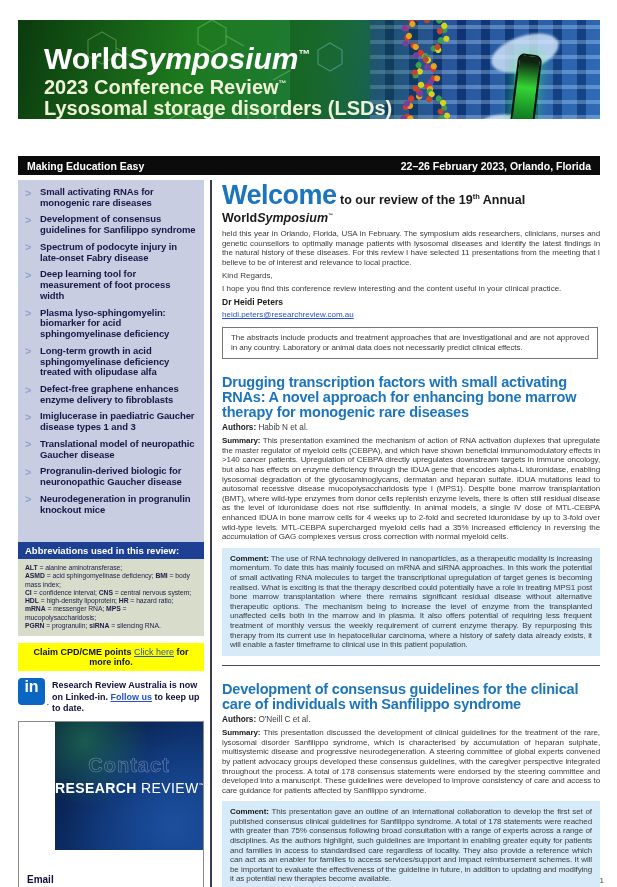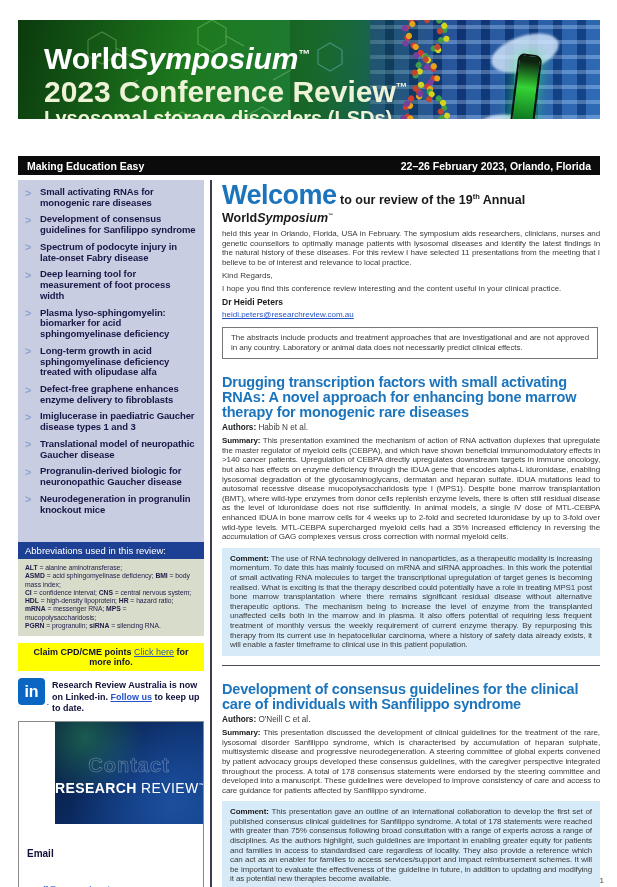--- a/index.html
+++ b/index.html
@@ -25,51 +25,51 @@
   .hdr-tube { position:absolute; right:62px; top:34px; width:24px; height:74px; transform:rotate(7deg);
     background:linear-gradient(180deg,#0d2410 8%, #35d435 45%, #0f7a22 90%); border:2px solid #0b150b;
     border-radius:7px; box-shadow:0 0 14px rgba(40,255,90,.55); }
   .hdr-glove1, .hdr-glove2 { position:absolute; background:rgba(215,232,252,.8); border-radius:50%; filter:blur(1px); }
   .hdr-glove1 { right:40px; top:16px; width:70px; height:34px; transform:rotate(-18deg); }
   .hdr-glove2 { right:44px; top:96px; width:78px; height:36px; transform:rotate(12deg); }
   .hdr-text { position:absolute; left:26px; top:24px; line-height:1.02; white-space:nowrap; }
   .t1 { font-size:30px; font-weight:bold; color:#ffffff; }
   .t1 .it { font-style:italic; }
   .tm { font-size:40%; vertical-align:super; font-weight:bold; }
-  .t2 { font-size:30px; font-weight:bold; color:#eef3d8; margin-top:2px; }
+  .t2 { font-size:20px; font-weight:bold; color:#eef3d8; margin-top:2px; }
   .t3 { font-size:20px; font-weight:bold; color:#eef3d8; margin-top:1px; }
   
   .tagline { position:absolute; left:18px; top:156px; width:582px; height:19px; background:#0b0b0b;
     display:flex; justify-content:space-between; align-items:center; padding:0 9px;
     color:#fff; font-weight:bold; font-size:10.5px; }
   
   .columns { position:absolute; left:18px; top:180px; width:582px; display:flex; }
   .sidebar { width:186px; flex:0 0 186px; }
   .vline { width:2px; background:#3c3c4e; margin-left:6px; }
   .main { flex:1; padding-left:10px; }
   
   .review-box { background:#c9cde2; padding:7px 7px 6px 7px; min-height:362px; }
   .review-title { font-size:17px; font-weight:bold; color:#10103a; letter-spacing:-.3px; margin-bottom:7px; }
   .rv-item { display:flex; margin-bottom:6px; }
   .chev { color:#8fa3ce; font-weight:bold; font-size:11px; width:15px; flex:0 0 15px; line-height:1; padding-top:0.5px; }
   .rv-label { font-size:9.5px; font-weight:bold; color:#181846; line-height:1.13; letter-spacing:-.1px; }
-  .abbrev-head { background:#1d3f94; color:#fff; font-weight:normal; font-size:9.5px; padding:3px 7px; }
+  .abbrev-head { background:#1d3f94; color:#fff; font-weight:bold; font-size:9.5px; padding:3px 7px; }
   .abbrev-body { background:#d8dcca; padding:5px 7px 6px 7px; }
   .ab-line { font-size:6.8px; color:#1c1c4a; line-height:1.22; letter-spacing:-.05px; }
   .ab-line b { font-weight:bold; }
   .cpd-bar { background:#ffff00; margin-top:7px; padding:4px 6px; font-size:9px; font-weight:bold; color:#10103a; text-align:center; }
   a, .link { color:#2653c9; text-decoration:underline; cursor:pointer; }
   .cpd-bar .link { font-weight:normal; }
   .li-row { display:flex; align-items:flex-start; margin-top:7px; }
   .li-icon { width:27px; height:27px; flex:0 0 27px; background:#0a66c2; border-radius:4px; color:#fff;
-    font-weight:bold; font-size:16px; display:flex; align-items:center; justify-content:center; position:relative; }
+    font-weight:bold; font-size:16px; display:flex; justify-content:center; position:relative; }
   .li-icon .dot { position:absolute; right:-4px; bottom:-2px; color:#0a66c2; font-size:8px; }
   .li-text { font-size:9px; font-weight:bold; color:#10103a; margin-left:7px; line-height:1.25; padding-top:2px; }
   .contact-box { border:1px solid #8a8a8a; margin-top:7px; }
-  .contact-img { height:102px; position:relative; overflow:hidden;
+  .contact-img { height:128px; position:relative; overflow:hidden;
     background:radial-gradient(circle at 20% 15%, rgba(60,200,90,.35), transparent 40%),
                radial-gradient(circle at 80% 80%, #1b4f9e, transparent 70%),
                linear-gradient(135deg,#061a3d,#0d2f6b 60%,#123c82);margin-left:36px; }
   .contact-watermark { position:absolute; left:0; right:0; top:32px; text-align:center; font-size:20px; font-weight:bold;
     color:transparent; -webkit-text-stroke:.6px rgba(255,255,255,.35); letter-spacing:1px; }
   .contact-brand { position:absolute; left:0; right:0; top:58px; text-align:center; color:#fff; font-size:14px; letter-spacing:.4px; }
   .contact-brand .b1 { font-weight:bold; }
   .contact-info { background:#fff; padding:5px 8px 6px 8px; }
   .ci-row { display:flex; align-items:baseline; margin-top:19px;flex-direction:column; }
   .ci-label { font-weight:bold; color:#10103a; font-size:10px; width:36px; flex:0 0 36px; }

